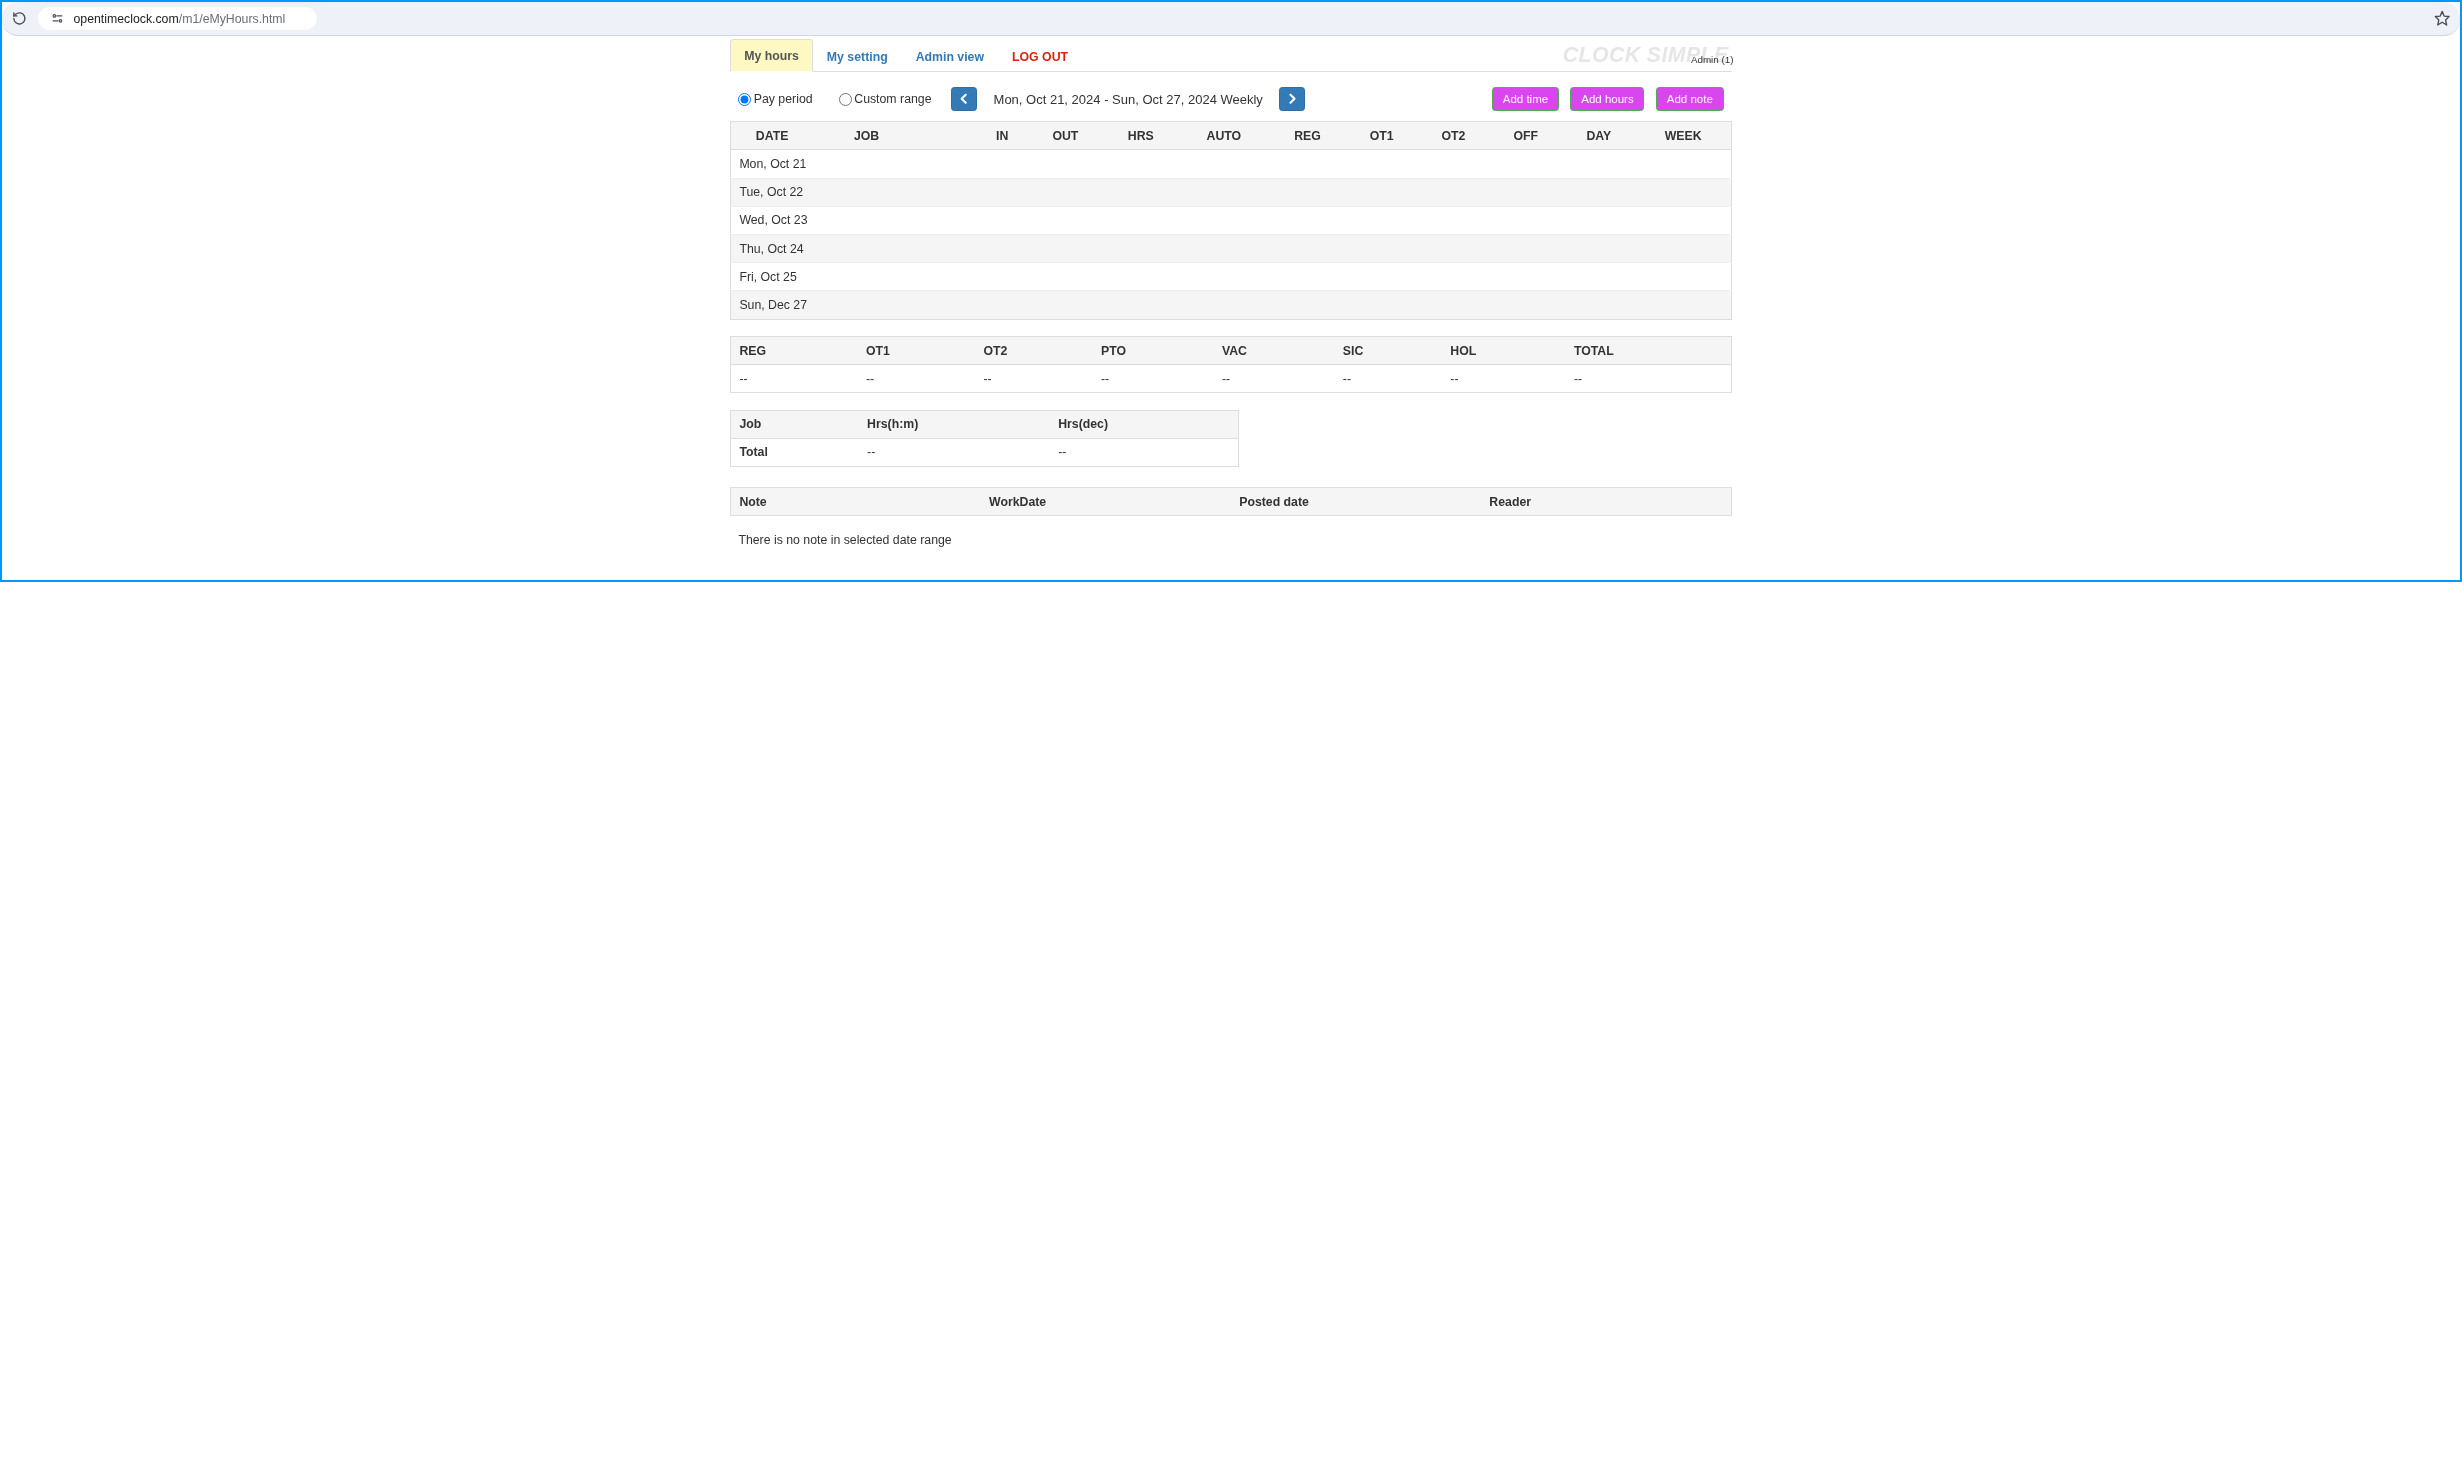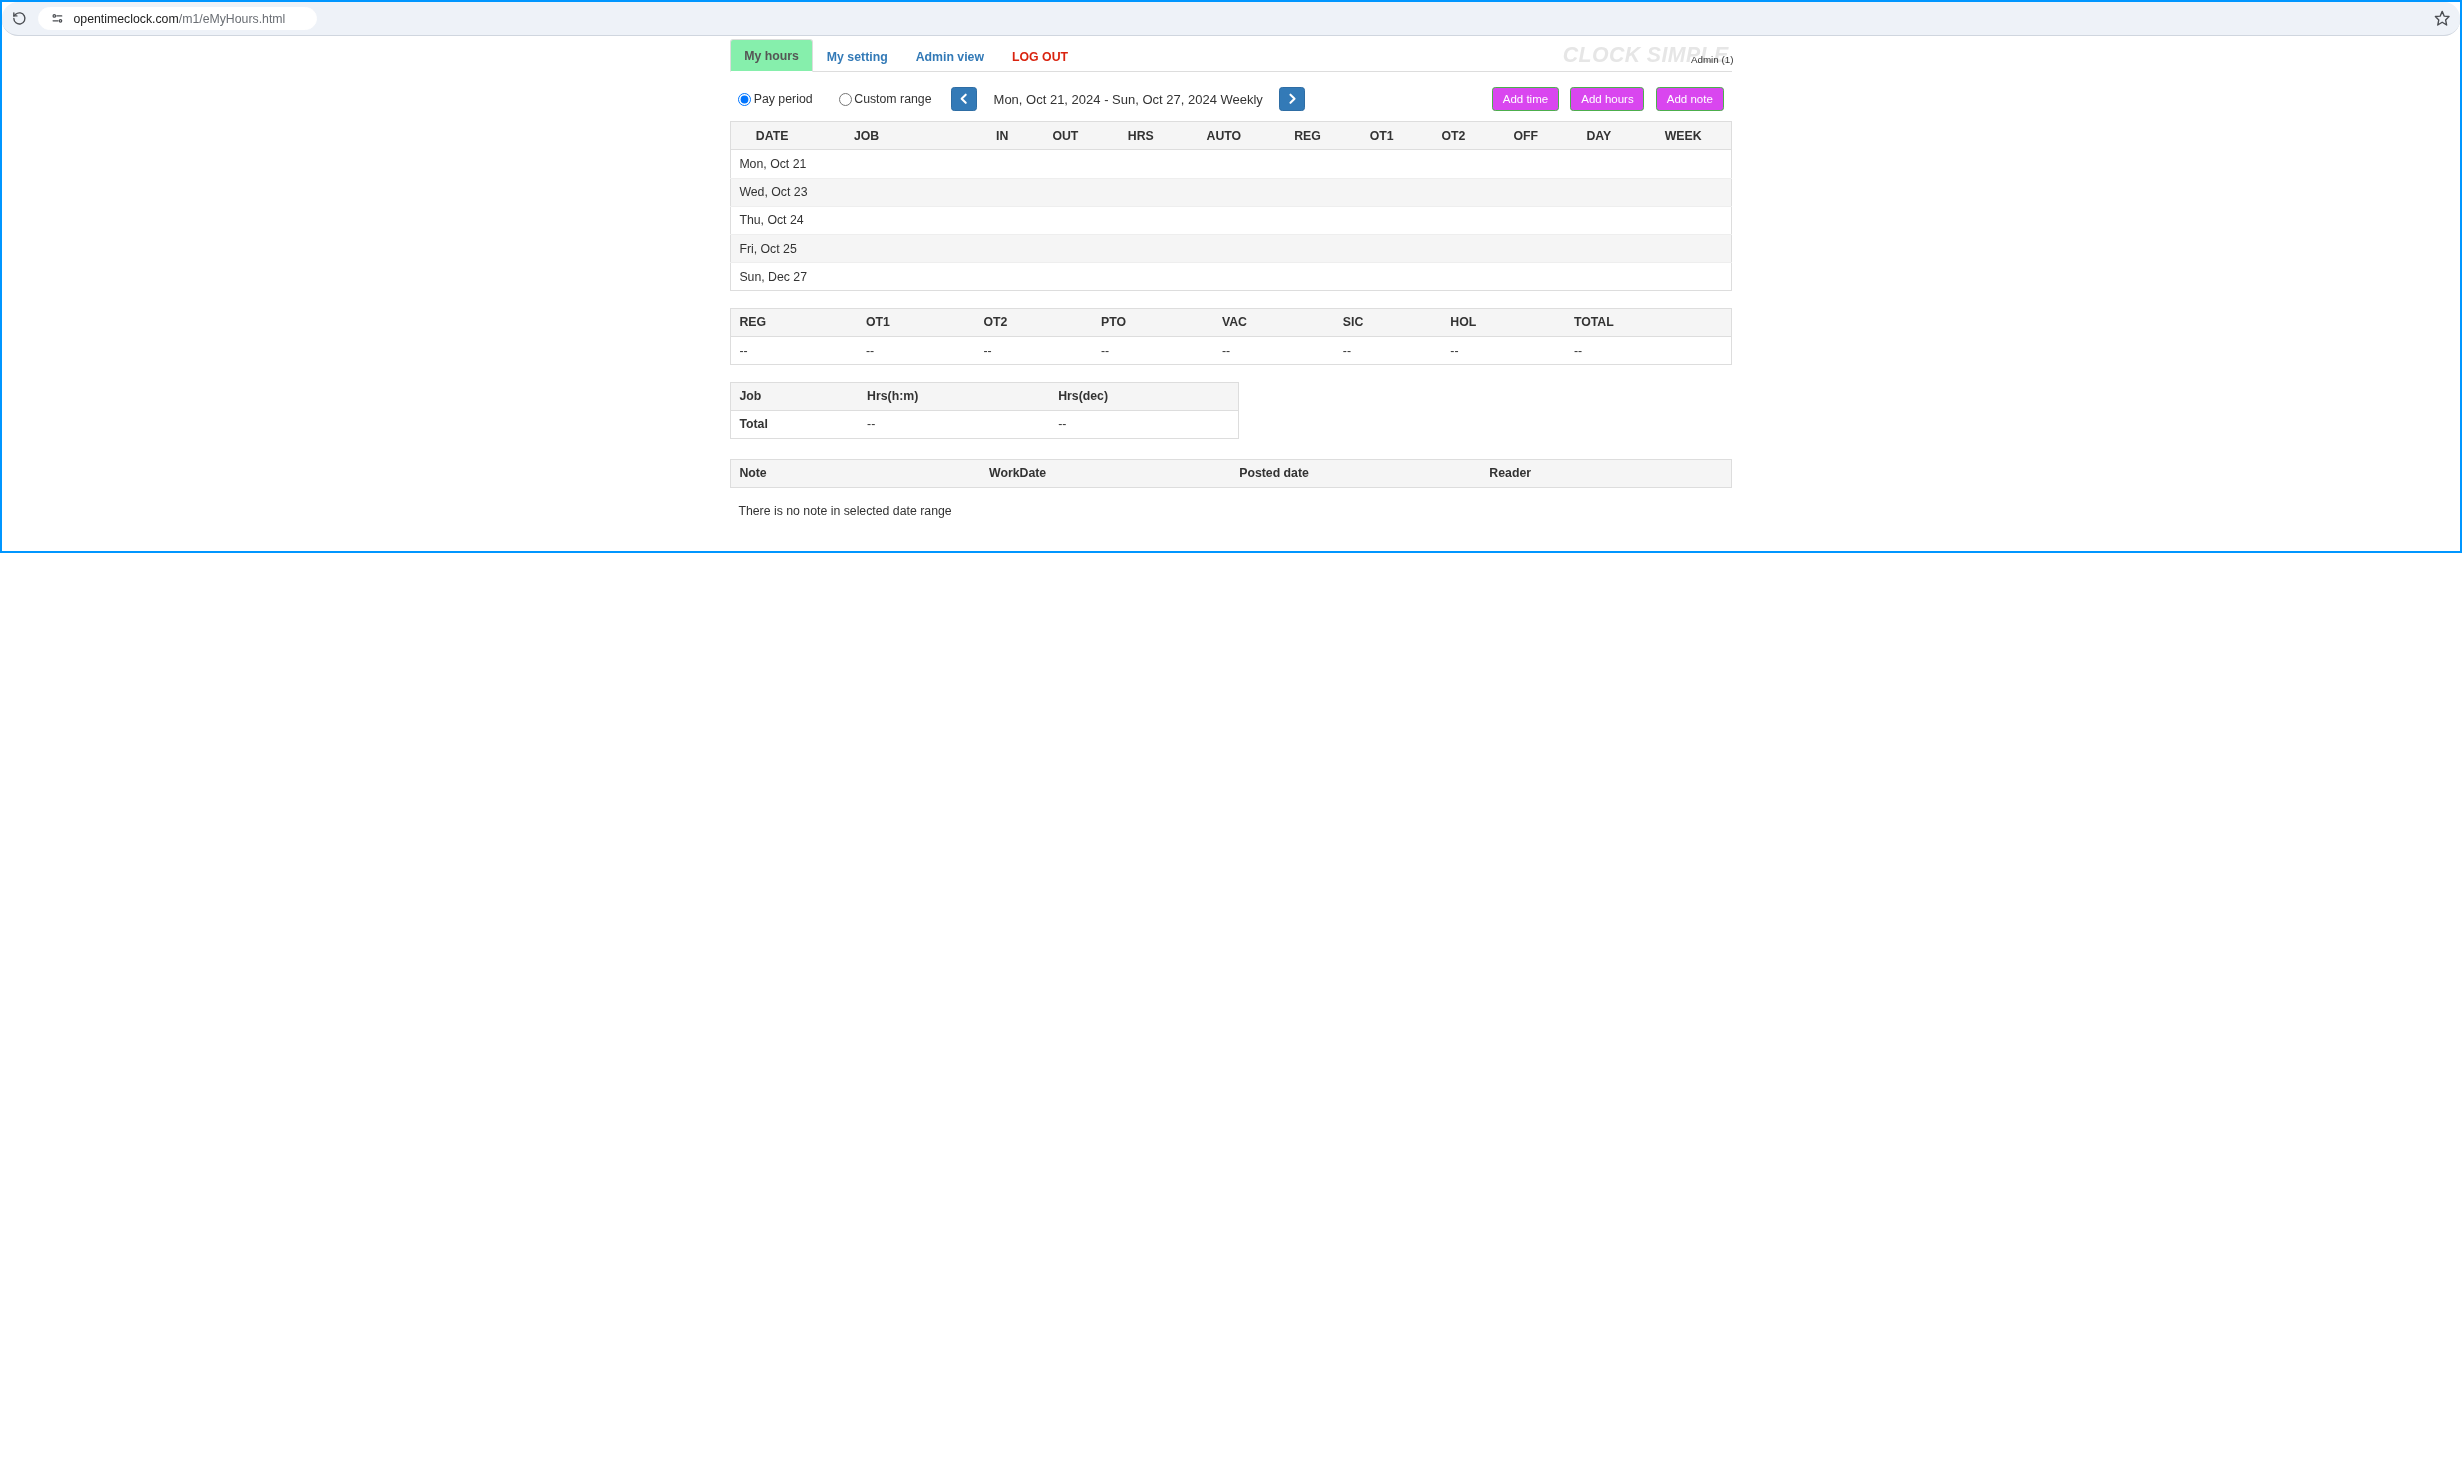--- a/index.html
+++ b/index.html
@@ -19,21 +19,21 @@
 
   
   .page { background:#fff; padding:0 0 33px 0; }
   .container { max-width:1018px; margin:0 auto; padding:0 8.2px; position:relative; }
 
   .admin-tag { position:absolute; right:6.6px; top:4.9px; font-size:9.8px; color:#333;margin-top:10px; }
 
   
   .tabs { border-bottom:0.8px solid #ddd; display:flex; align-items:flex-end; margin-top:3.3px; }
   .tab { padding:8.2px 13px; font-size:12.3px; font-weight:bold; color:#337ab7; border:0.8px solid transparent; border-bottom:none; border-radius:3.3px 3.3px 0 0; cursor:pointer; margin-bottom:-0.8px; }
-  .tab.active { color:#555; background:#86efac; border-color:#ddd; border-bottom:0.8px solid #fff; }
+  .tab.active { color:#555; background:#fef9c3; border-color:#ddd; border-bottom:0.8px solid #fff; }
   .tab.logout { color:#d9230f; }
   .tabs-spacer { flex:1; }
   .brand-logo { font-style:italic; font-weight:800; font-size:21.3px; color:#e6e6e6; letter-spacing:0.4px; align-self:center; padding-right:3.3px; white-space:nowrap; }
 
   
   .controls { display:flex; align-items:center; gap:11.5px; padding:14.8px 8.2px 9.8px 8.2px; flex-wrap:wrap; }
   .radio-wrap { display:inline-flex; align-items:center; gap:1.6px; cursor:pointer; font-size:12.3px; }
   .radio-wrap input { margin:0 0.8px 0 0; }
   .nav-btn { background:#337ab7; color:#fff; border:0.8px solid #2e6da4; border-radius:3.3px; width:26px; height:24.6px; display:inline-flex; align-items:center; justify-content:center; cursor:pointer; }
   .date-range { font-size:13px; color:#333; padding:0 4.9px; }
@@ -153,20 +153,34 @@
             <td></td>
             <td></td>
             <td></td>
             <td></td>
             <td></td>
             <td></td>
             <td></td>
             <td></td>
           </tr>
           <tr>
+            <td>Tue, Oct 22</td>
+            <td></td>
+            <td></td>
+            <td></td>
+            <td></td>
+            <td></td>
+            <td></td>
+            <td></td>
+            <td></td>
+            <td></td>
+            <td></td>
+            <td></td>
+          </tr>
+          <tr>
             <td>Wed, Oct 23</td>
             <td></td>
             <td></td>
             <td></td>
             <td></td>
             <td></td>
             <td></td>
             <td></td>
             <td></td>
             <td></td>

